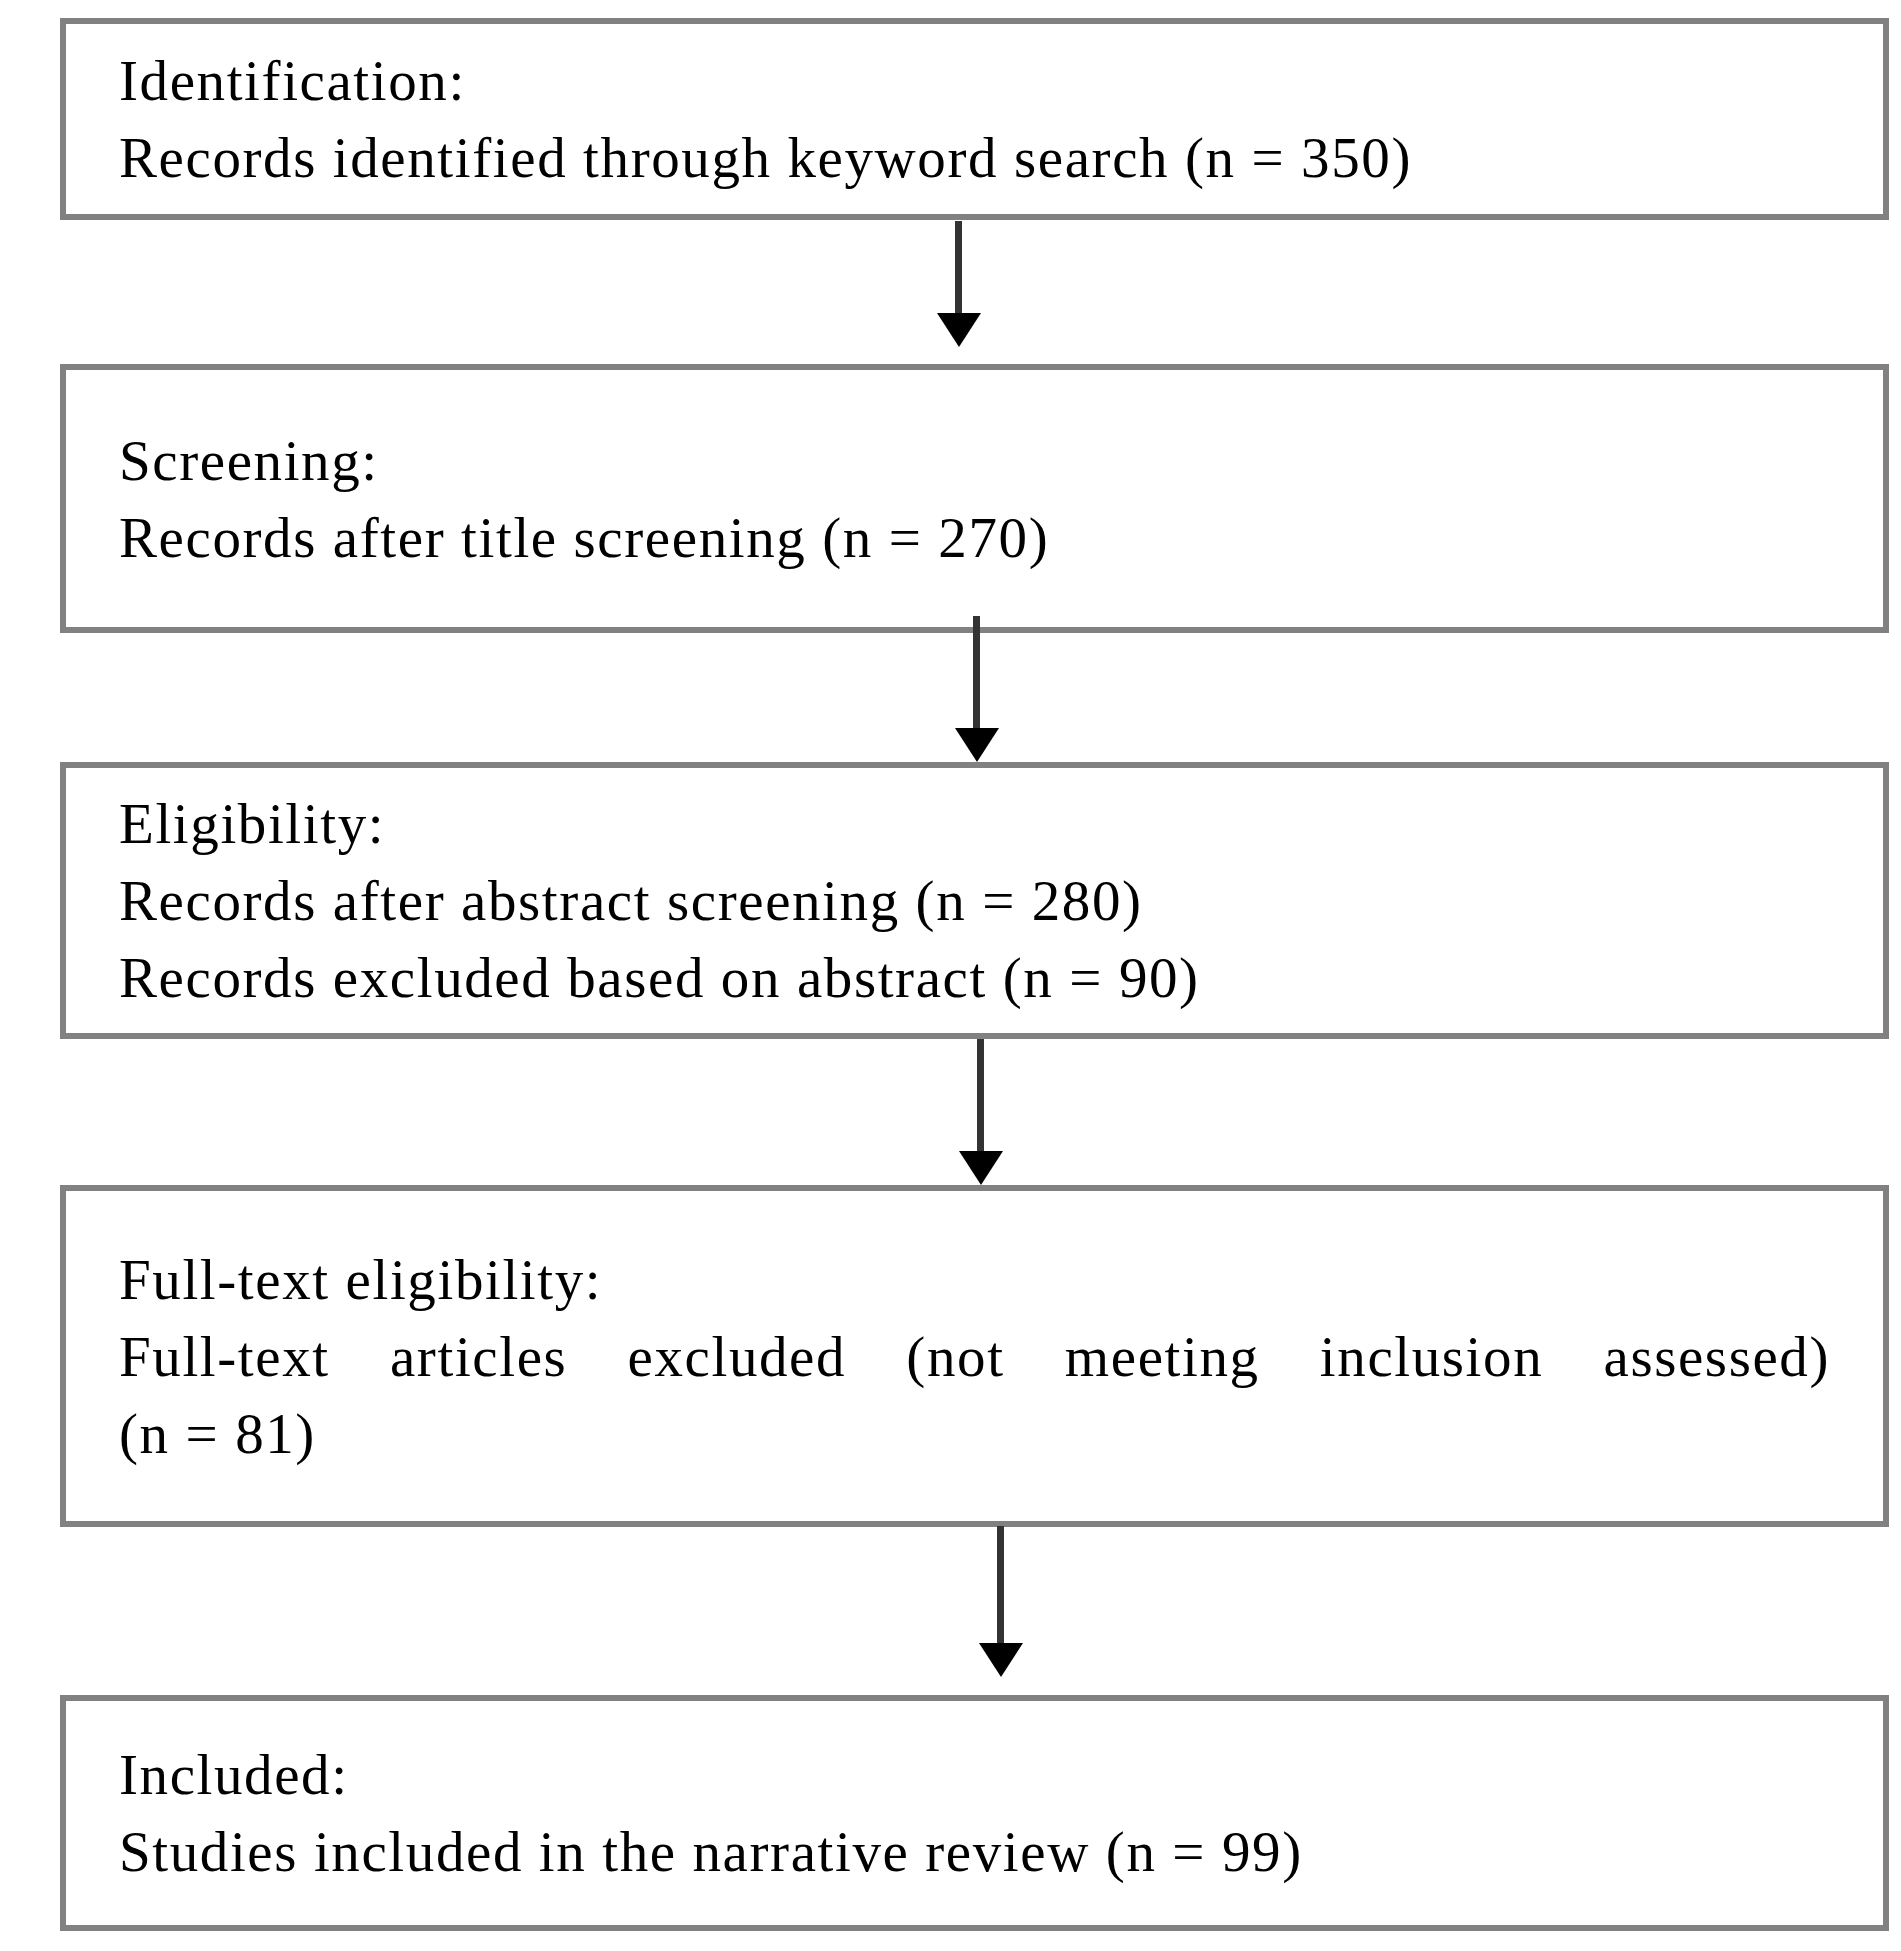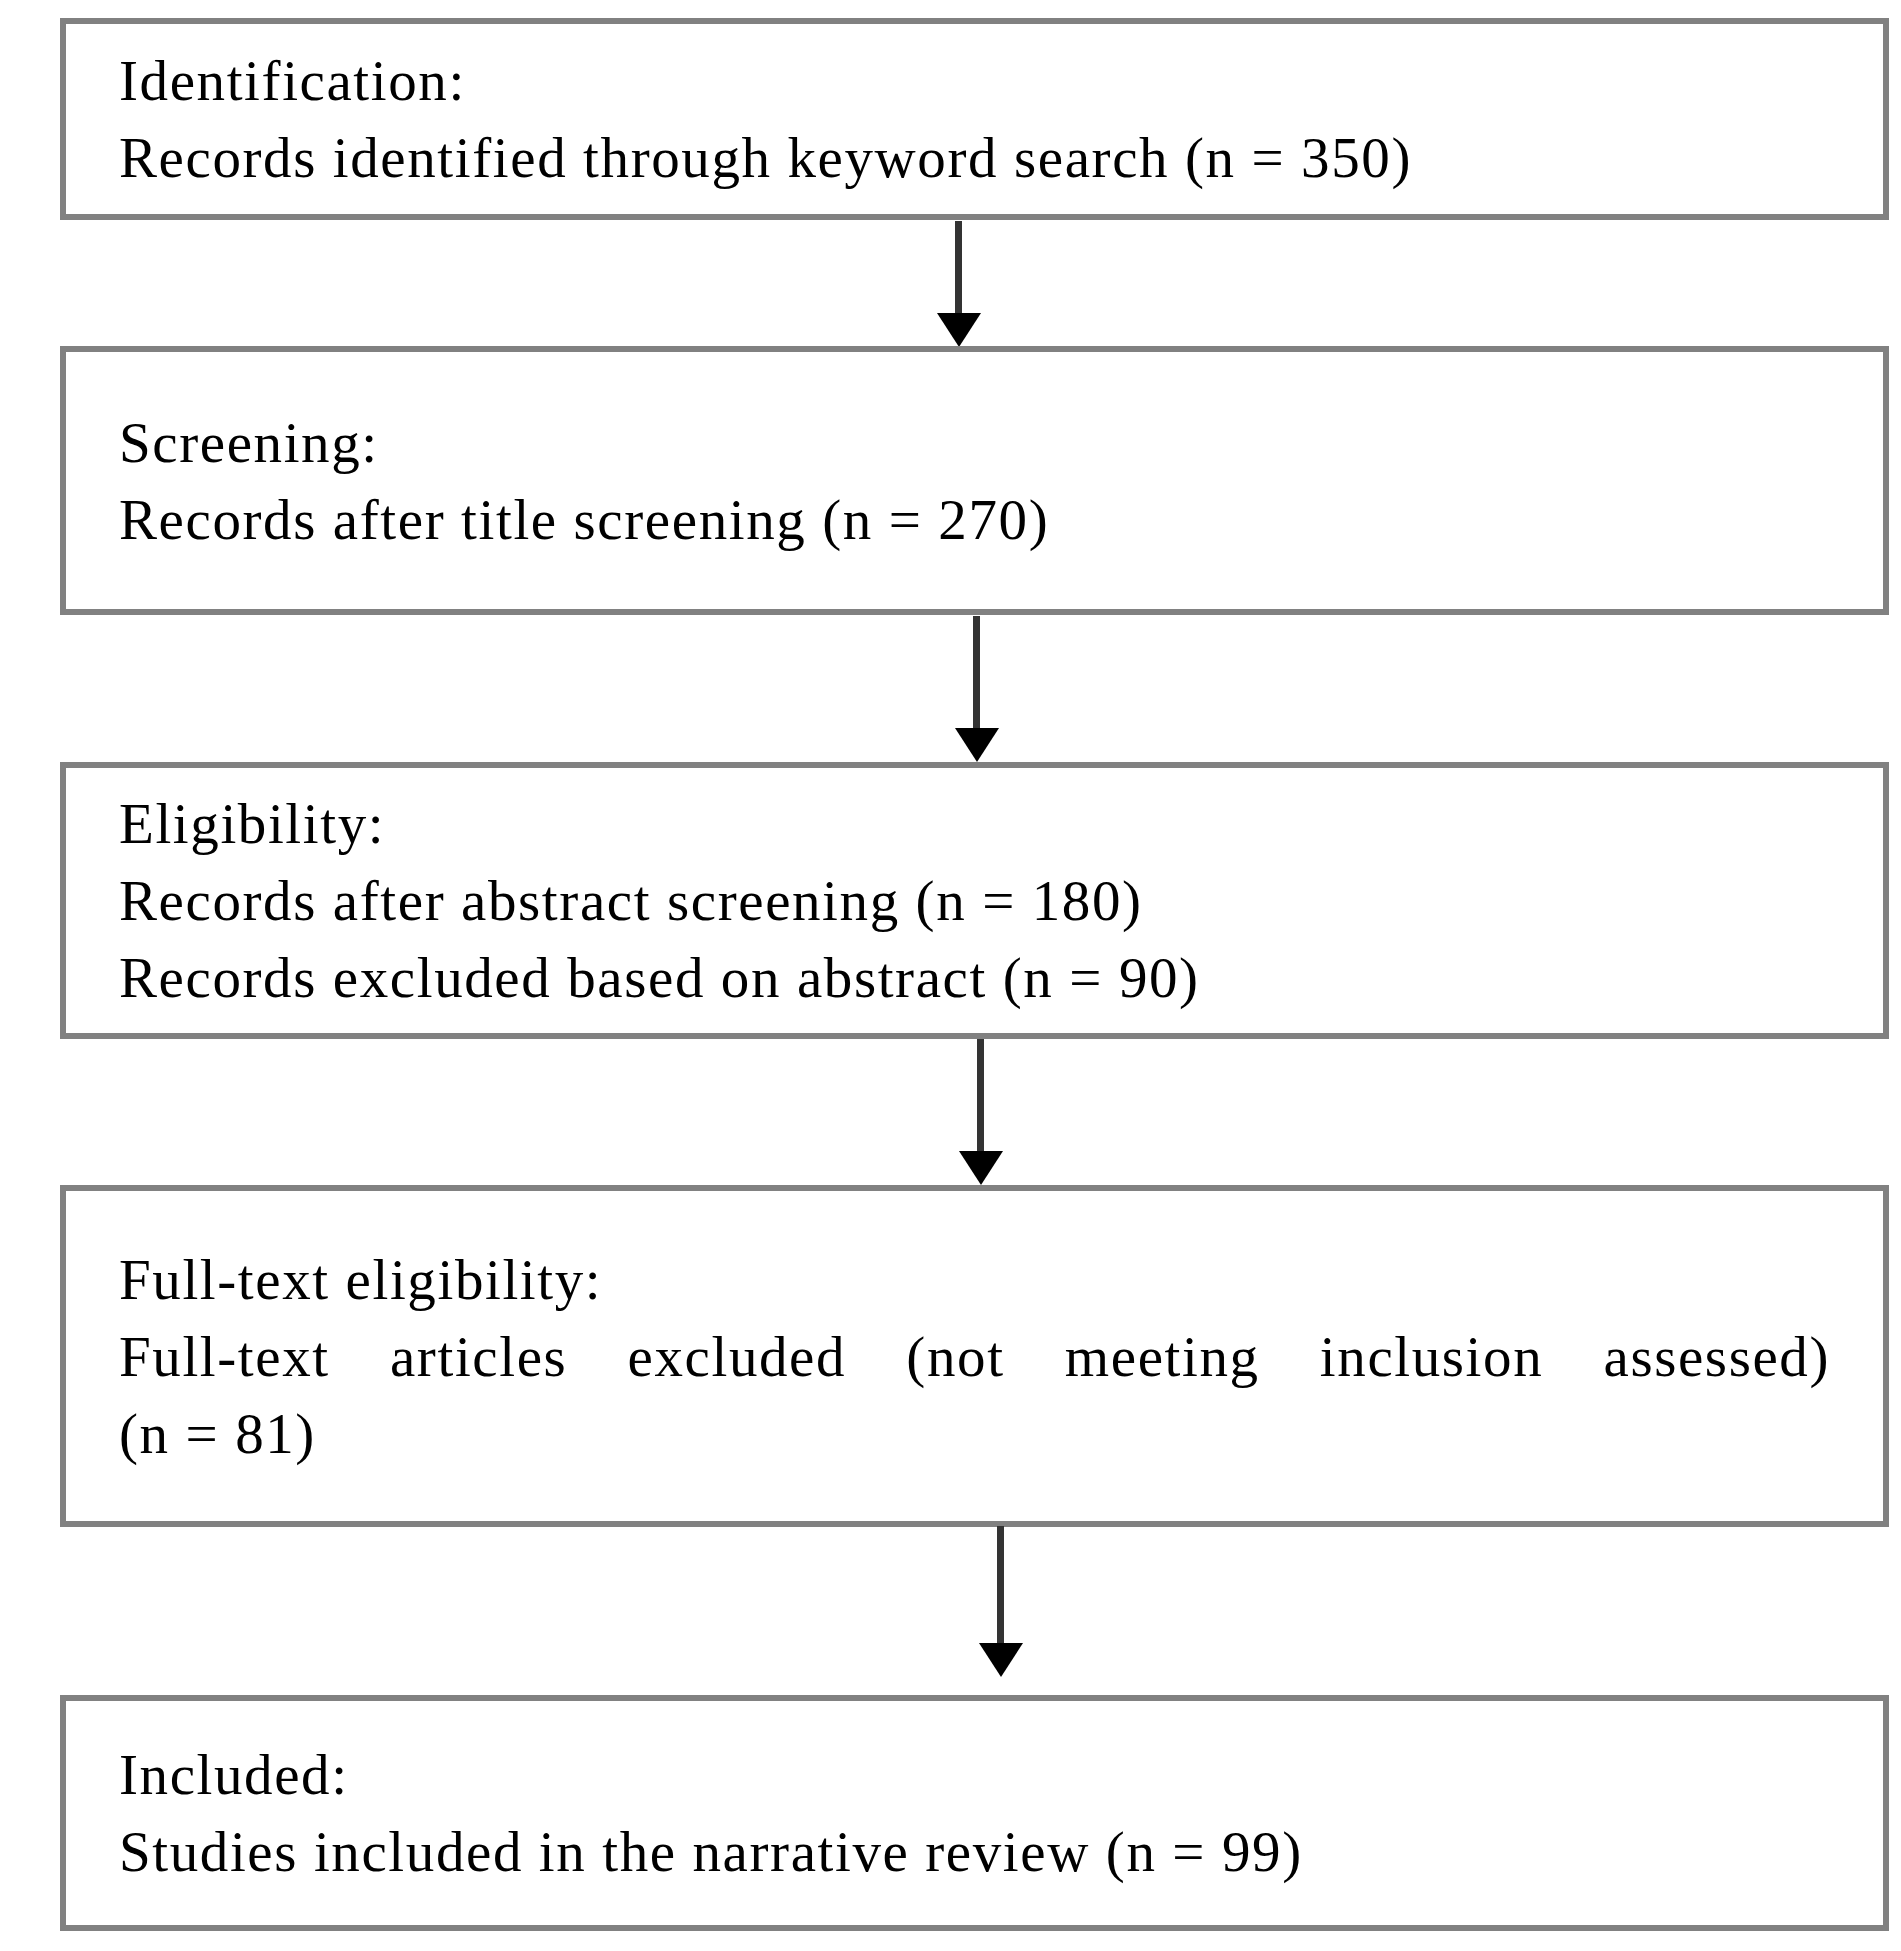--- a/index.html
+++ b/index.html
@@ -34,21 +34,21 @@
     line-height: 77px;
     letter-spacing: 1.6px;
     white-space: nowrap;
   }
   .txt.stretch {
     white-space: normal;
     text-align: justify;
     text-align-last: justify;
   }
   .box-identification { top: 18.4px;   height: 202px; }
-  .box-screening      { top: 346px;  height: 269px; }
+  .box-screening      { top: 364px;  height: 269px; }
   .box-eligibility    { top: 762px;  height: 277px; }
   .box-fulltext       { top: 1185px; height: 342px; }
   .box-included       { top: 1695px; height: 236px; }
 
   .arrow {
     position: absolute;
     width: 45px;
     display: flex;
     flex-direction: column;
     align-items: center;
@@ -93,21 +93,21 @@
     <div class="txt">Records after title screening (n = 270)</div>
   </section>
 
   <div class="arrow arrow-2">
     <span class="shaft"></span>
     <span class="head"></span>
   </div>
 
   <section class="box box-eligibility">
     <div class="txt">Eligibility:</div>
-    <div class="txt">Records after abstract screening (n = 180)</div>
+    <div class="txt">Records after abstract screening (n = 280)</div>
     <div class="txt">Records excluded based on abstract (n = 90)</div>
   </section>
 
   <div class="arrow arrow-3">
     <span class="shaft"></span>
     <span class="head"></span>
   </div>
 
   <section class="box box-fulltext">
     <div class="txt">Full-text eligibility:</div>

